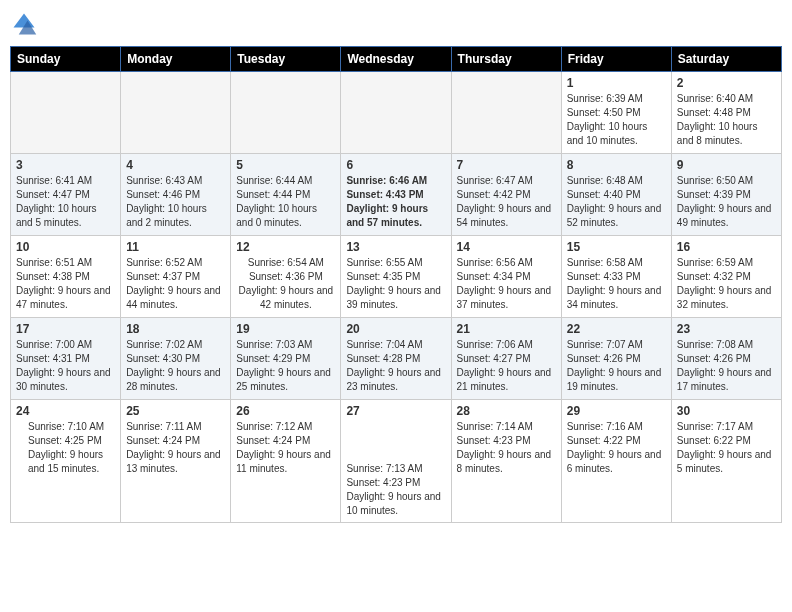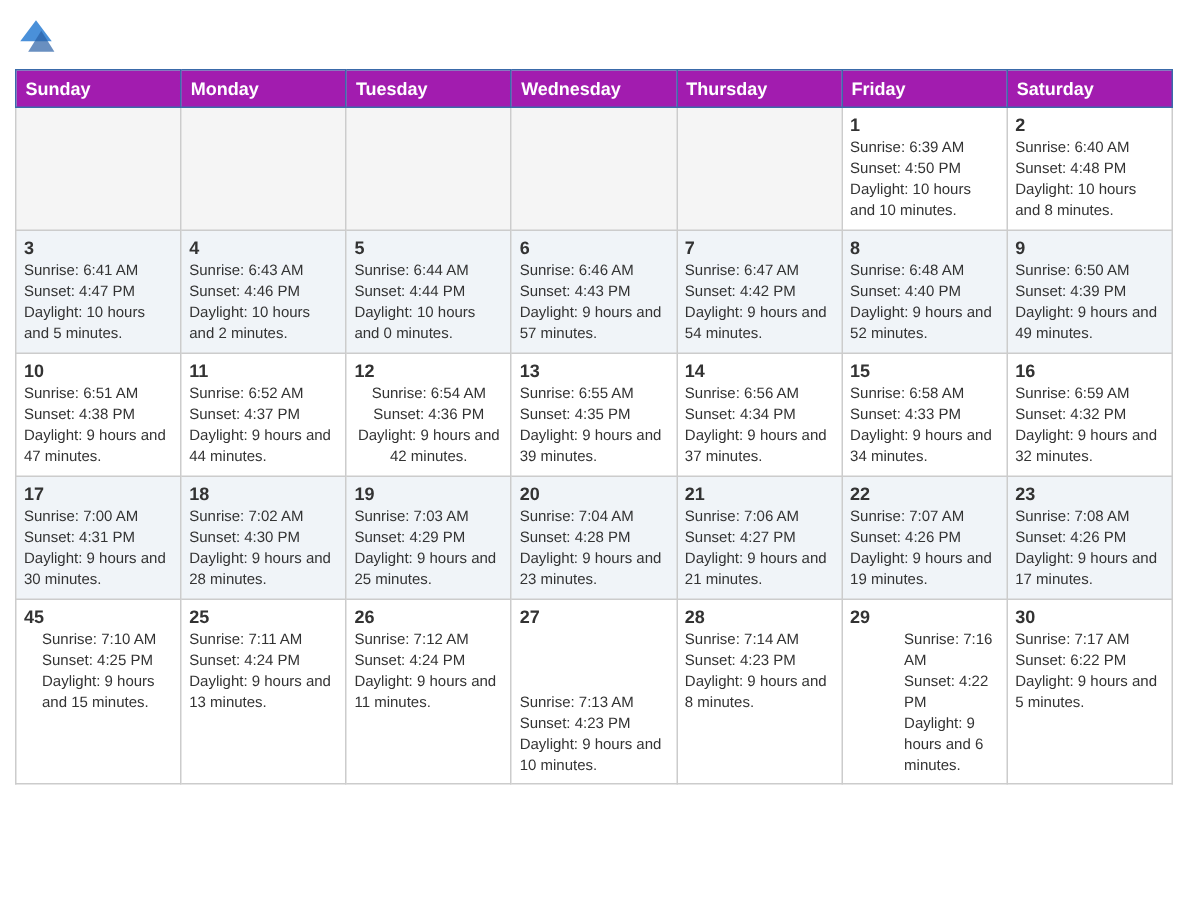--- a/index.html
+++ b/index.html
@@ -45,21 +45,21 @@
     .location {
       font-size: 15px;
       color: #555;
     }
     .calendar {
       width: 100%;
       border-collapse: collapse;
       table-layout: fixed;
     }
     .calendar th {
-      background-color: #a21caf;
+      background-color: #000000;
       color: #fff;
       text-align: left;
       padding: 5px 6px;
       font-size: 12px;
       font-weight: bold;
       border: 1px solid #3a6aaa;
     }
     .calendar td {
       vertical-align: top;
       border: 1px solid #ccc;
@@ -153,21 +153,21 @@
 Daylight: 10 hours and 2 minutes.</div>
         </td>
         <td>
           <span class="day-number">5</span>
           <div class="day-info" style="white-space: pre-line;">Sunrise: 6:44 AM
 Sunset: 4:44 PM
 Daylight: 10 hours and 0 minutes.</div>
         </td>
         <td>
           <span class="day-number">6</span>
-          <div class="day-info" style="white-space: pre-line;">Sunrise: 6:46 AM
+          <div class="day-info" style="white-space: pre-line; font-weight: bold;">Sunrise: 6:46 AM
 Sunset: 4:43 PM
 Daylight: 9 hours and 57 minutes.</div>
         </td>
         <td>
           <span class="day-number">7</span>
           <div class="day-info" style="white-space: pre-line;">Sunrise: 6:47 AM
 Sunset: 4:42 PM
 Daylight: 9 hours and 54 minutes.</div>
         </td>
         <td>
@@ -266,21 +266,21 @@
         </td>
         <td>
           <span class="day-number">23</span>
           <div class="day-info" style="white-space: pre-line;">Sunrise: 7:08 AM
 Sunset: 4:26 PM
 Daylight: 9 hours and 17 minutes.</div>
         </td>
       </tr>
       <tr>
         <td>
-          <span class="day-number">45</span>
+          <span class="day-number">24</span>
           <div class="day-info" style="white-space: pre-line; margin-left: 12px;">Sunrise: 7:10 AM
 Sunset: 4:25 PM
 Daylight: 9 hours and 15 minutes.</div>
         </td>
         <td>
           <span class="day-number">25</span>
           <div class="day-info" style="white-space: pre-line;">Sunrise: 7:11 AM
 Sunset: 4:24 PM
 Daylight: 9 hours and 13 minutes.</div>
         </td>
@@ -297,21 +297,21 @@
 Daylight: 9 hours and 10 minutes.</div>
         </td>
         <td>
           <span class="day-number">28</span>
           <div class="day-info" style="white-space: pre-line;">Sunrise: 7:14 AM
 Sunset: 4:23 PM
 Daylight: 9 hours and 8 minutes.</div>
         </td>
         <td>
           <span class="day-number">29</span>
-          <div class="day-info" style="white-space: pre-line; margin-left: 36px;">Sunrise: 7:16 AM
+          <div class="day-info" style="white-space: pre-line;">Sunrise: 7:16 AM
 Sunset: 4:22 PM
 Daylight: 9 hours and 6 minutes.</div>
         </td>
         <td>
           <span class="day-number">30</span>
           <div class="day-info" style="white-space: pre-line;">Sunrise: 7:17 AM
 Sunset: 6:22 PM
 Daylight: 9 hours and 5 minutes.</div>
         </td>
       </tr>

